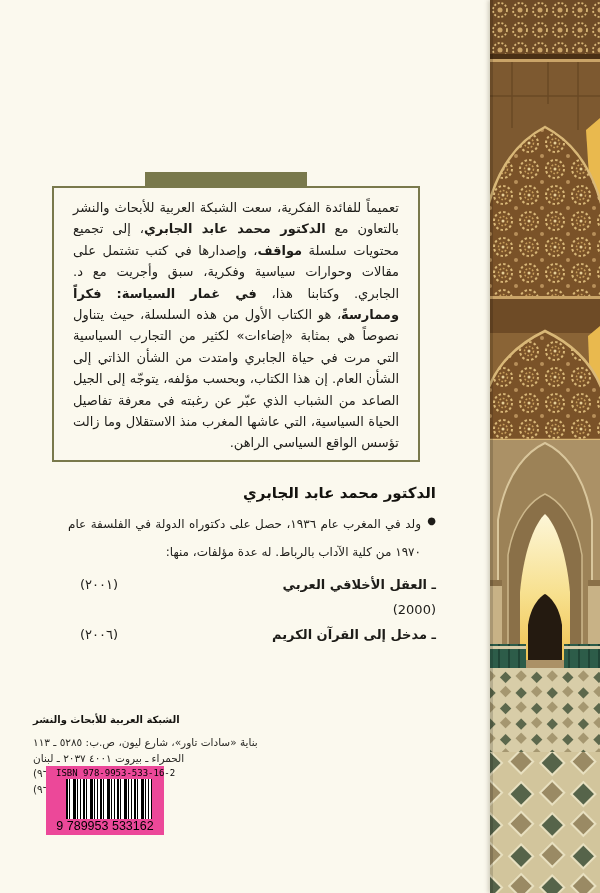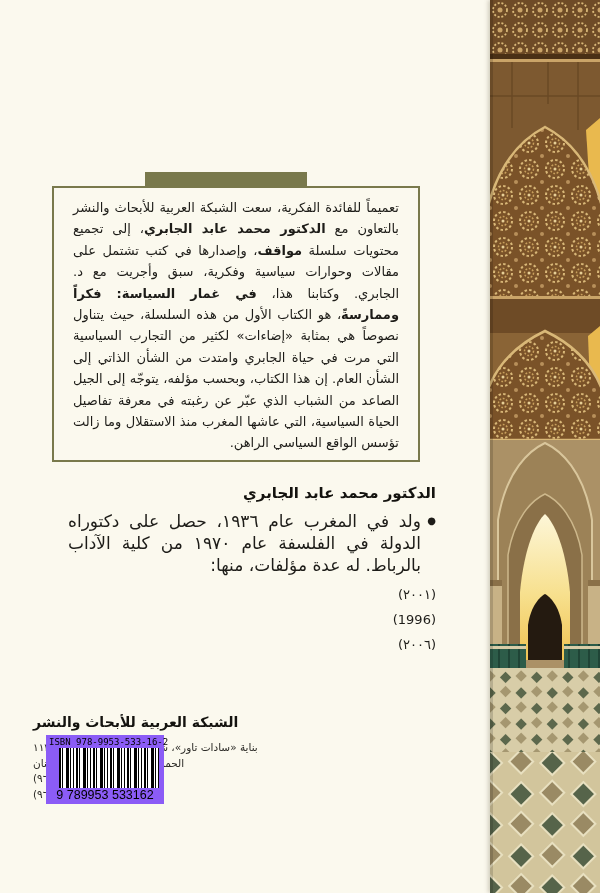--- a/index.html
+++ b/index.html
@@ -26,37 +26,37 @@
     padding:9px 19px; overflow:hidden;
   }
   .synopsis-box p {
     font-size:13px; line-height:21.4px; text-align:justify; text-justify:inter-word;
   }
   .b { font-weight:bold; }
   .author-section { position:absolute; right:54px; top:484px; width:368px; }
   .author-heading { font-size:15px; font-weight:bold; margin-bottom:8px; color:#14130f; }
   .bio-row { display:flex; direction:rtl; }
   .bullet { width:15px; font-size:10px; line-height:22px; flex:none; }
-  .bio-text { flex:1; font-size:17px; line-height:22px; text-align:justify; }
+  .bio-text { flex:1; font-size:12px; line-height:28px; text-align:justify; }
   .books { margin-top:6px; padding-right:0; }
   .book-row {
     display:flex; direction:rtl; justify-content:space-between;
     font-size:13px; line-height:25px;
   }
   .book-row .t { font-weight:bold; }
   .book-row .y { font-weight:normal;margin-left:12px; }
   .publisher {
     position:absolute; left:33px; top:714px; width:280px;
     text-align:left; direction:rtl;
   }
-  .publisher .pub-name { font-size:14px; font-weight:bold; text-align:left; margin-bottom:10px; color:#14130f; }
+  .publisher .pub-name { font-size:10px; font-weight:bold; text-align:left; margin-bottom:10px; color:#14130f; }
   .publisher .line { font-size:10.5px; line-height:15.5px; text-align:left; color:#2a2925; }
   .barcode {
-    position:absolute; left:46px; top:735px; width:118px;
-    background:#8b5cf6; padding:2px 3px; direction:ltr; text-align:center;
+    position:absolute; left:46px; top:766px; width:118px;
+    background:#ec4899; padding:2px 10px; direction:ltr; text-align:center;
   }
   .isbn-label { font-family:"DejaVu Sans Mono", monospace; font-size:9px; letter-spacing:0; color:#000; white-space:nowrap; }
   .bars {
     height:40px; margin:1px 2px 0 10px;
     background:repeating-linear-gradient(to right,
       #000 0 2px, #fff 2px 3px, #000 3px 4px, #fff 4px 7px,
       #000 7px 10px, #fff 10px 11px, #000 11px 12px, #fff 12px 14px,
       #000 14px 15px, #fff 15px 17px);
   }
   .barcode-number { font-family:Liberation Sans, sans-serif; font-size:12.5px; color:#000; white-space:nowrap; }
@@ -82,26 +82,28 @@
     </div>
 
     <div class="author-section">
       <div class="author-heading">الدكتور محمد عابد الجابري</div>
       <div class="bio-row">
         <span class="bullet">●</span>
         <div class="bio-text">ولد في المغرب عام ١٩٣٦، حصل على دكتوراه الدولة في الفلسفة عام ١٩٧٠ من كلية الآداب بالرباط. له عدة مؤلفات، منها:</div>
       </div>
       <div class="books">
           <div class="book-row">
+            <span class="t">ـ العقل الأخلاقي العربي</span>
             <span class="y">(٢٠٠١)</span>
           </div>
           <div class="book-row">
-            <span class="y">(1996)</span>
+            <span class="y">(2000)</span>
           </div>
           <div class="book-row">
+            <span class="t">ـ مدخل إلى القرآن الكريم</span>
             <span class="y">(٢٠٠٦)</span>
           </div>
         </div>
     </div>
 
     <div class="publisher">
       <div class="pub-name">الشبكة العربية للأبحاث والنشر</div>
       <div class="line">بناية «سادات تاور»، شارع ليون، ص.ب: ٥٢٨٥ ـ ١١٣</div>
       <div class="line">الحمراء ـ بيروت ٤٠٠١ ٢٠٣٧ ـ لبنان</div>
       <div class="line">هاتف: ٧٨٩٤٥٣ (١-٩٦١)</div>

